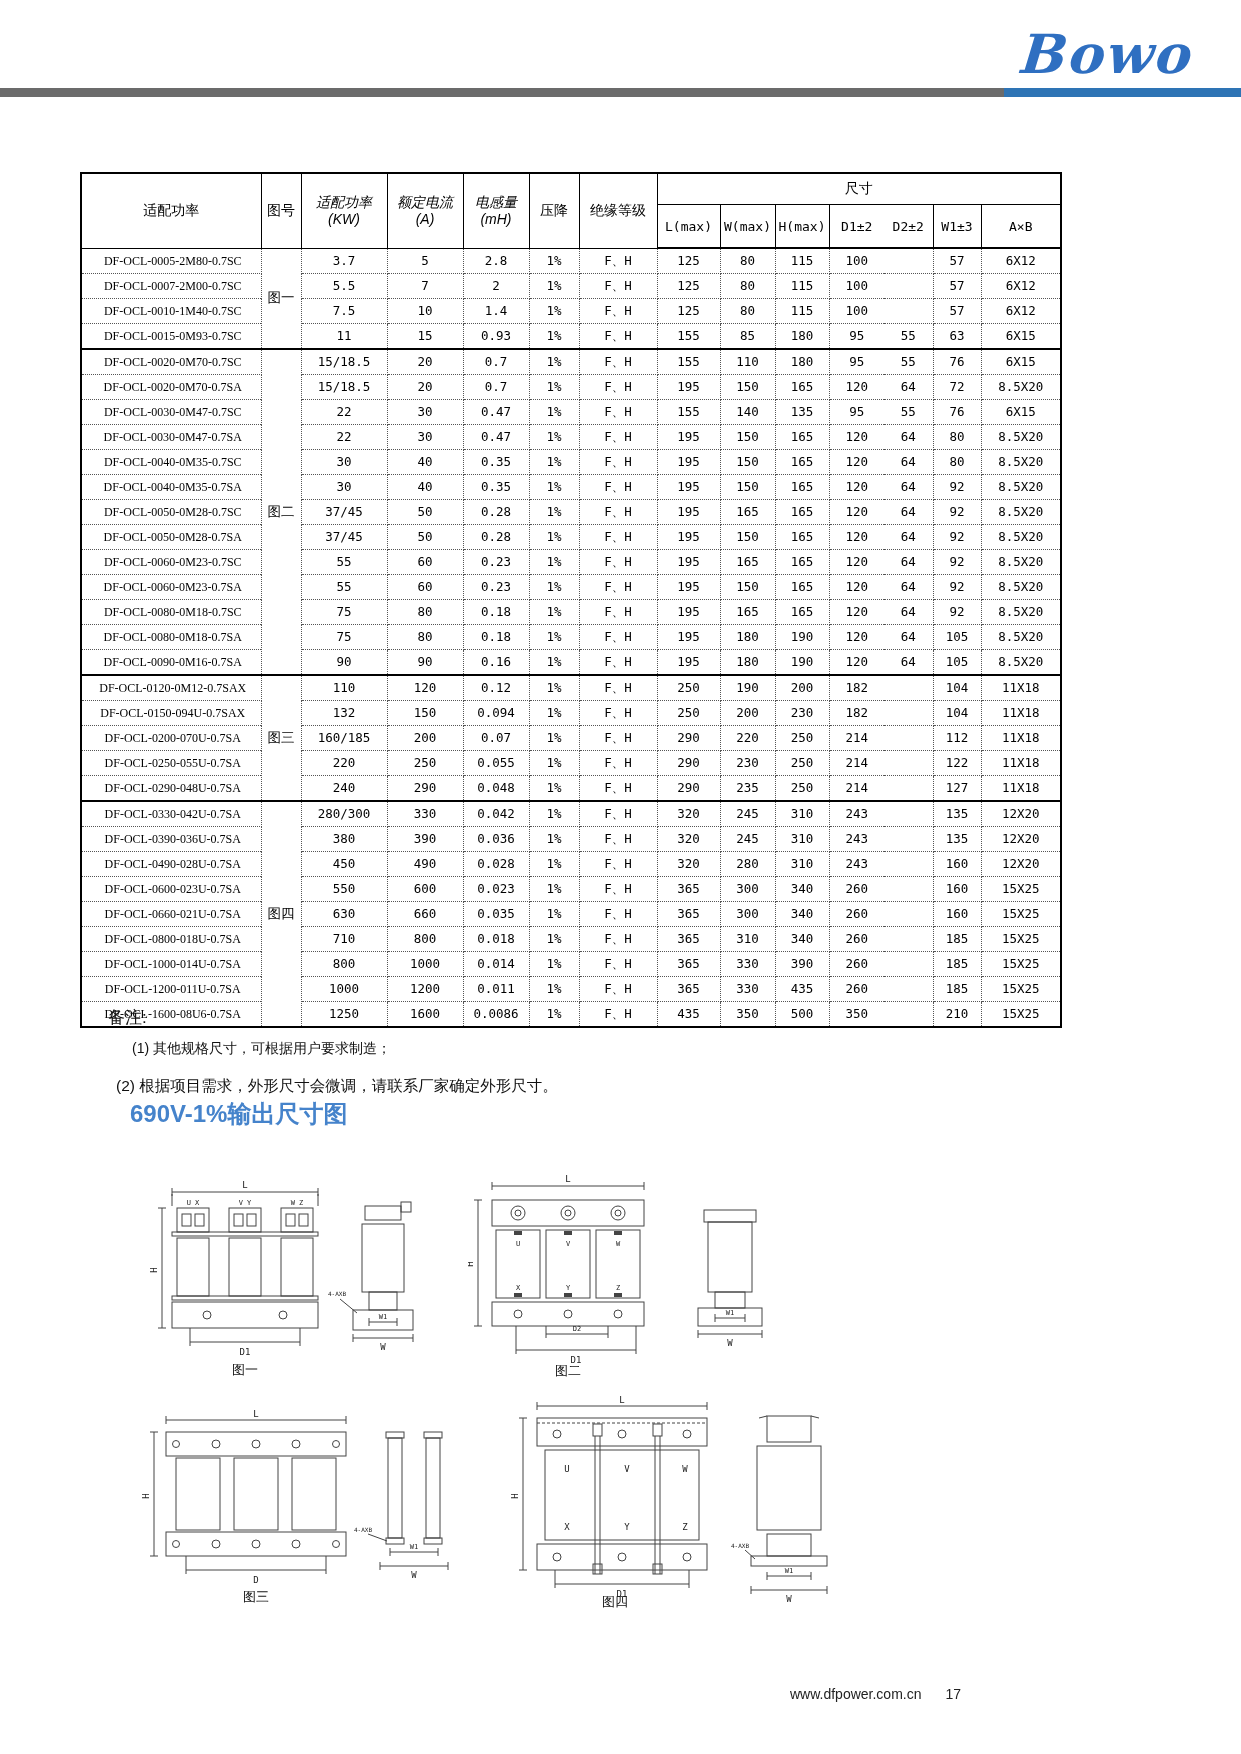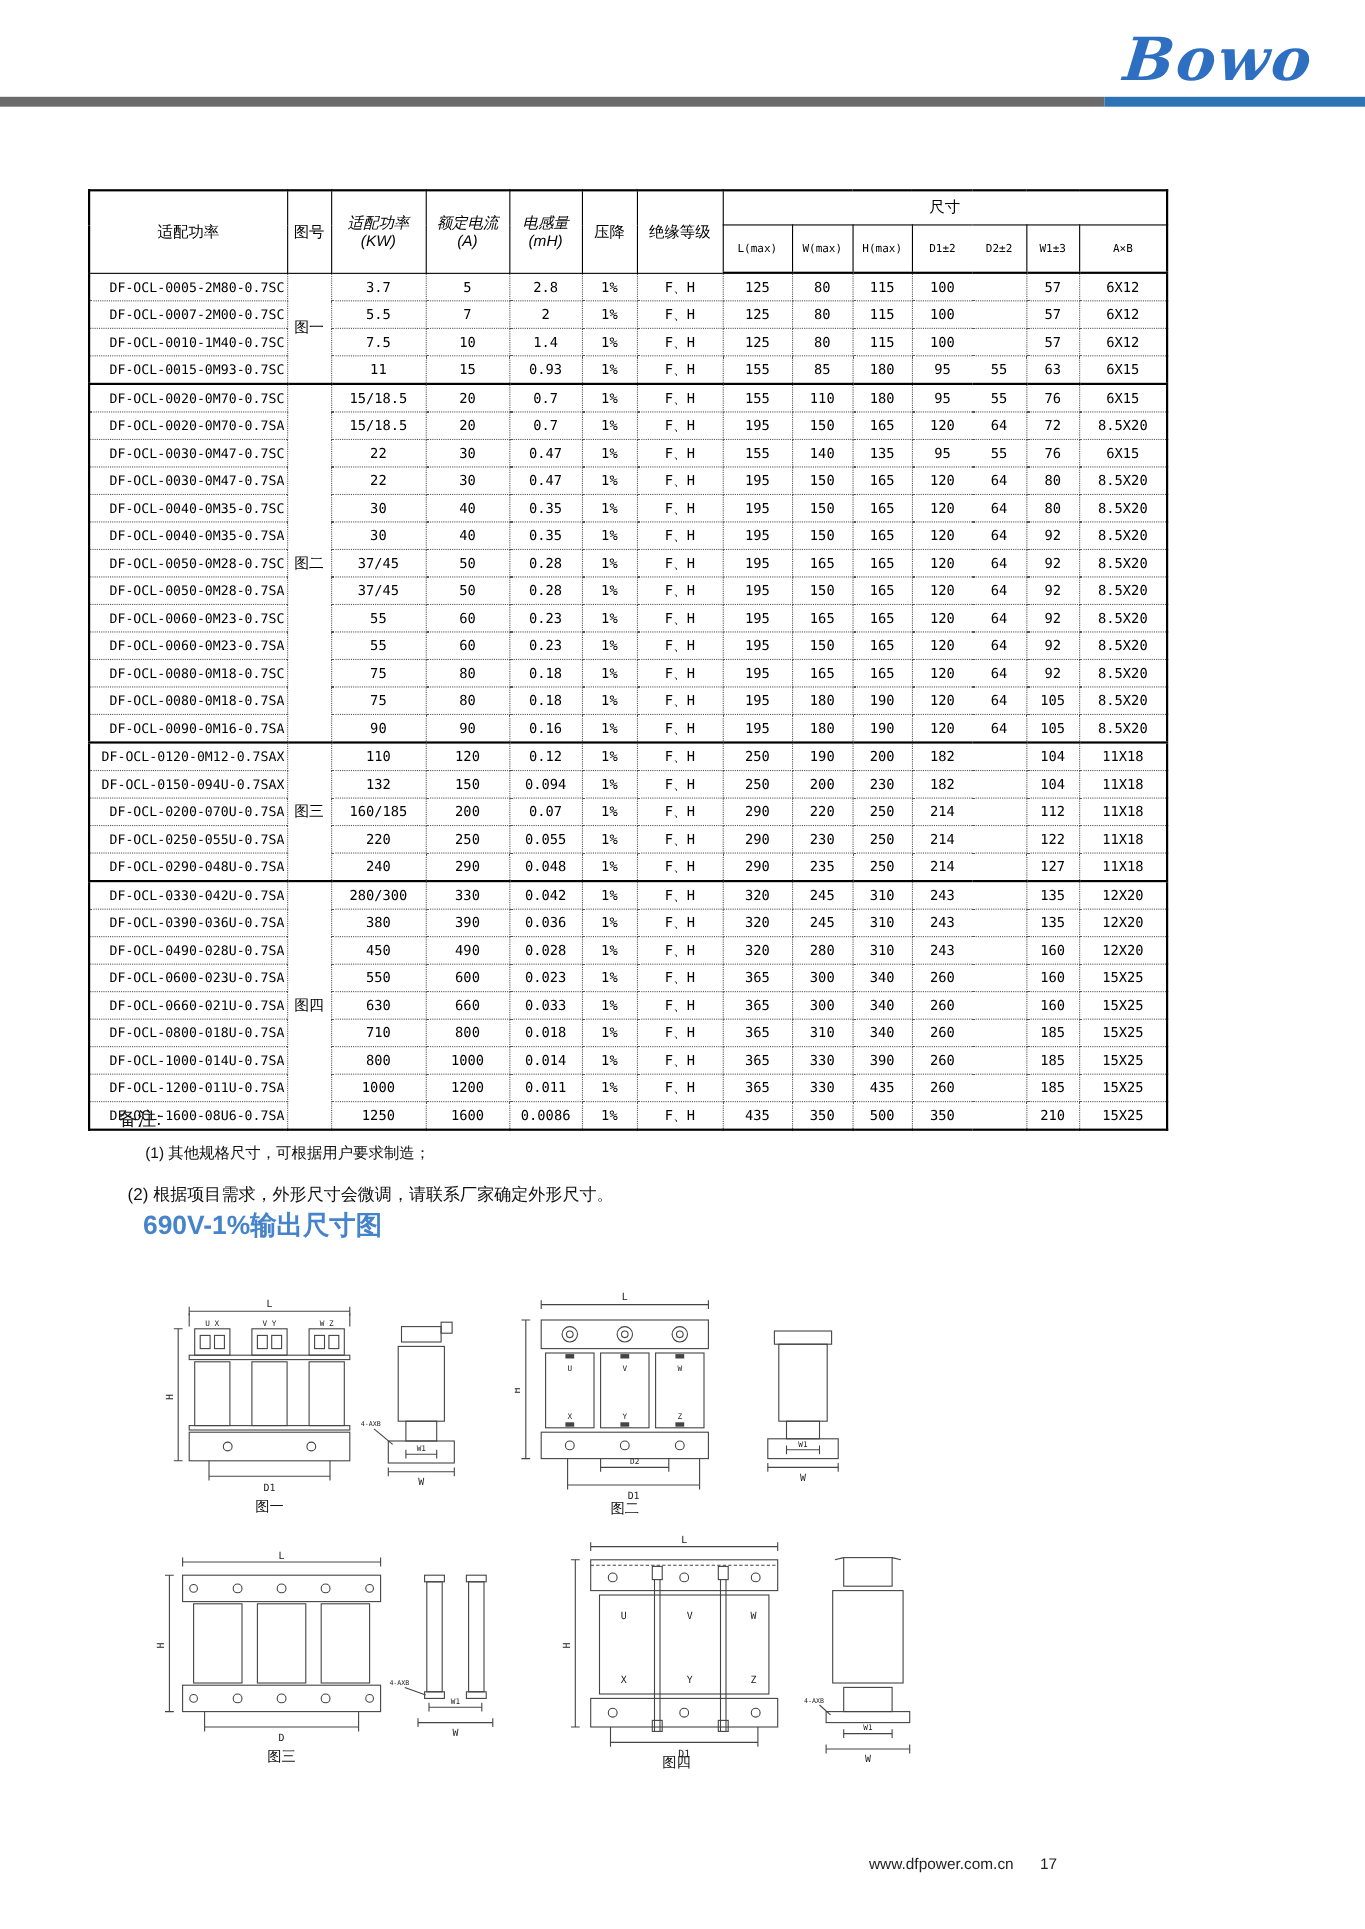--- a/index.html
+++ b/index.html
@@ -20,27 +20,27 @@
   
   .tablewrap{position:absolute;left:80px;top:172px;width:980px;}
   table.dims{border-collapse:collapse;width:100%;table-layout:fixed;
              font-family:"DejaVu Sans Mono","Liberation Mono",monospace;
              font-size:12.5px;color:#000;border:2px solid #000;}
   table.dims th,table.dims td{border:1px dotted #555;text-align:center;padding:0 2px;
              overflow:hidden;white-space:nowrap;}
   table.dims thead th{border:1px solid #000;font-weight:normal;}
   table.dims thead .zh{font-family:"Liberation Sans",sans-serif;font-size:14px;}
   table.dims thead .two{white-space:pre-line;line-height:17px;font-style:italic;}
-  table.dims thead .mono{font-size:10px;}
+  table.dims thead .mono{font-size:13px;}
   table.dims thead tr.r1 th{height:30px;}
   table.dims thead tr.r2 th{height:42px;}
   table.dims thead tr:last-child th{border-bottom:2px solid #000;}
   table.dims tbody td{height:24px;line-height:24px;}
   table.dims tbody tr.group-start td{border-top:2px solid #000;}
-  table.dims td.c-m{text-align:right;padding-left:5px;font-size:12px;}
+  table.dims td.c-m{text-align:center;padding-left:5px;font-size:12px;font-family:Liberation Serif, serif;}
   table.dims td.c-fig{font-family:"Liberation Sans",sans-serif;font-size:13.5px;}
   table.dims td.c-d1, table.dims th.h-d1{border-right:none;}
   table.dims td.c-d2, table.dims th.h-d2{border-left:none;}
 
   
   .note-title{position:absolute;left:108px;top:1006px;font-size:17px;}
   .note-item1{position:absolute;left:132px;top:1040px;font-size:14px;}
   .note-item2{position:absolute;left:116px;top:1076px;font-size:15.5px;}
 
   
@@ -505,21 +505,21 @@
             <td class="c-h">340</td>
             <td class="c-d1">260</td>
             <td class="c-d2"></td>
             <td class="c-w1">160</td>
             <td class="c-ab">15X25</td>
           </tr>
           <tr>
             <td class="c-m">DF-OCL-0660-021U-0.7SA</td>
             <td class="c-kw">630</td>
             <td class="c-a">660</td>
-            <td class="c-mh">0.033</td>
+            <td class="c-mh">0.035</td>
             <td class="c-dr">1%</td>
             <td class="c-ins">F、H</td>
             <td class="c-l">365</td>
             <td class="c-w">300</td>
             <td class="c-h">340</td>
             <td class="c-d1">260</td>
             <td class="c-d2"></td>
             <td class="c-w1">160</td>
             <td class="c-ab">15X25</td>
           </tr>

